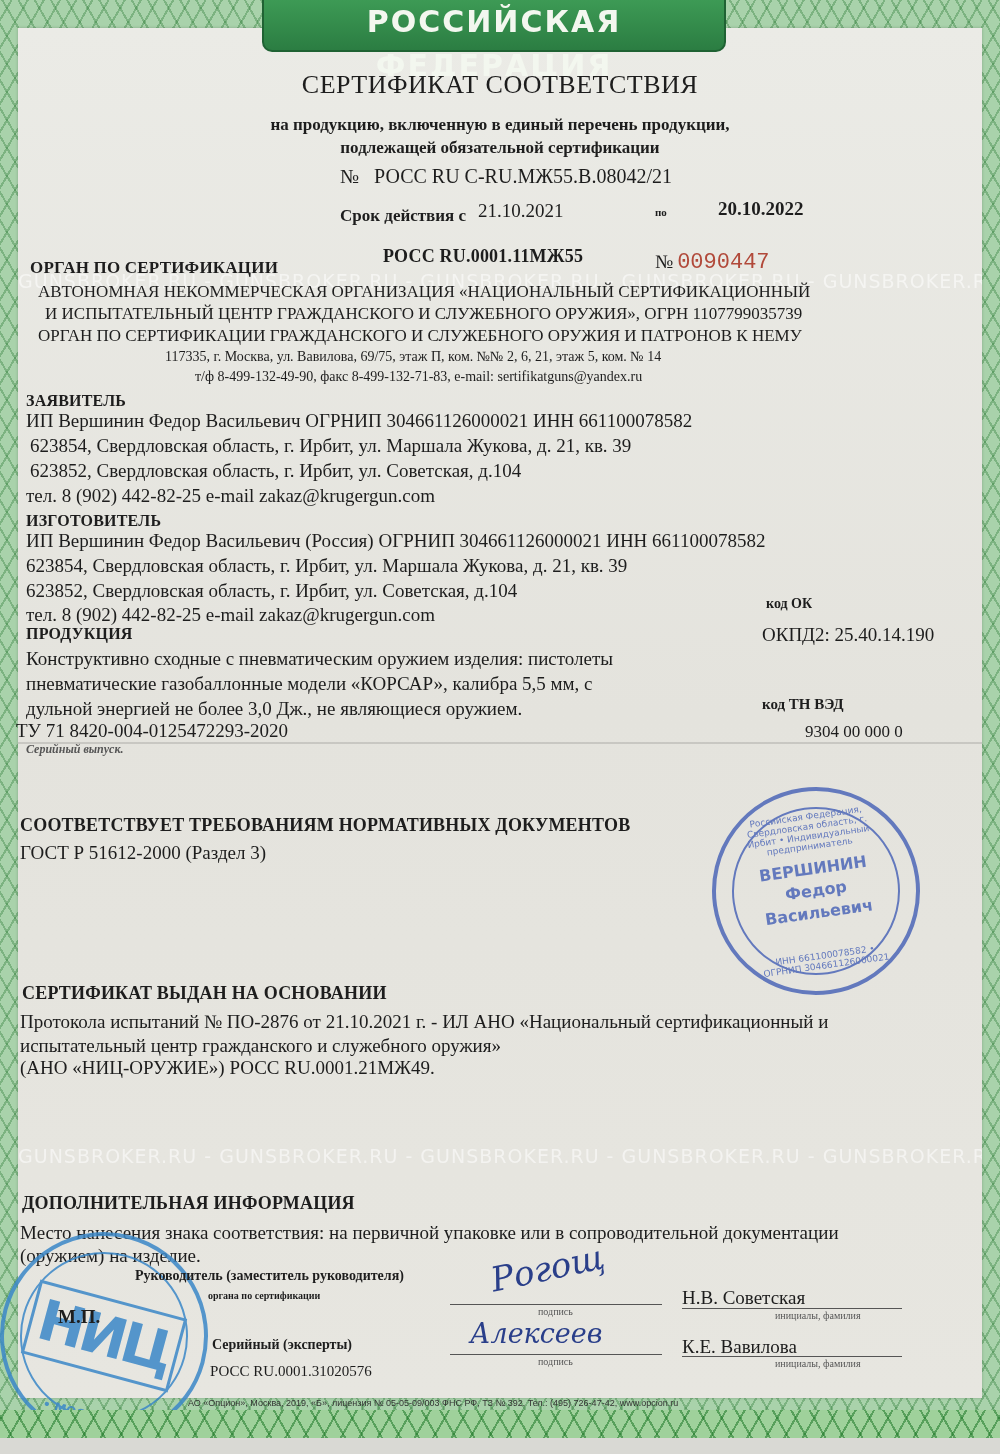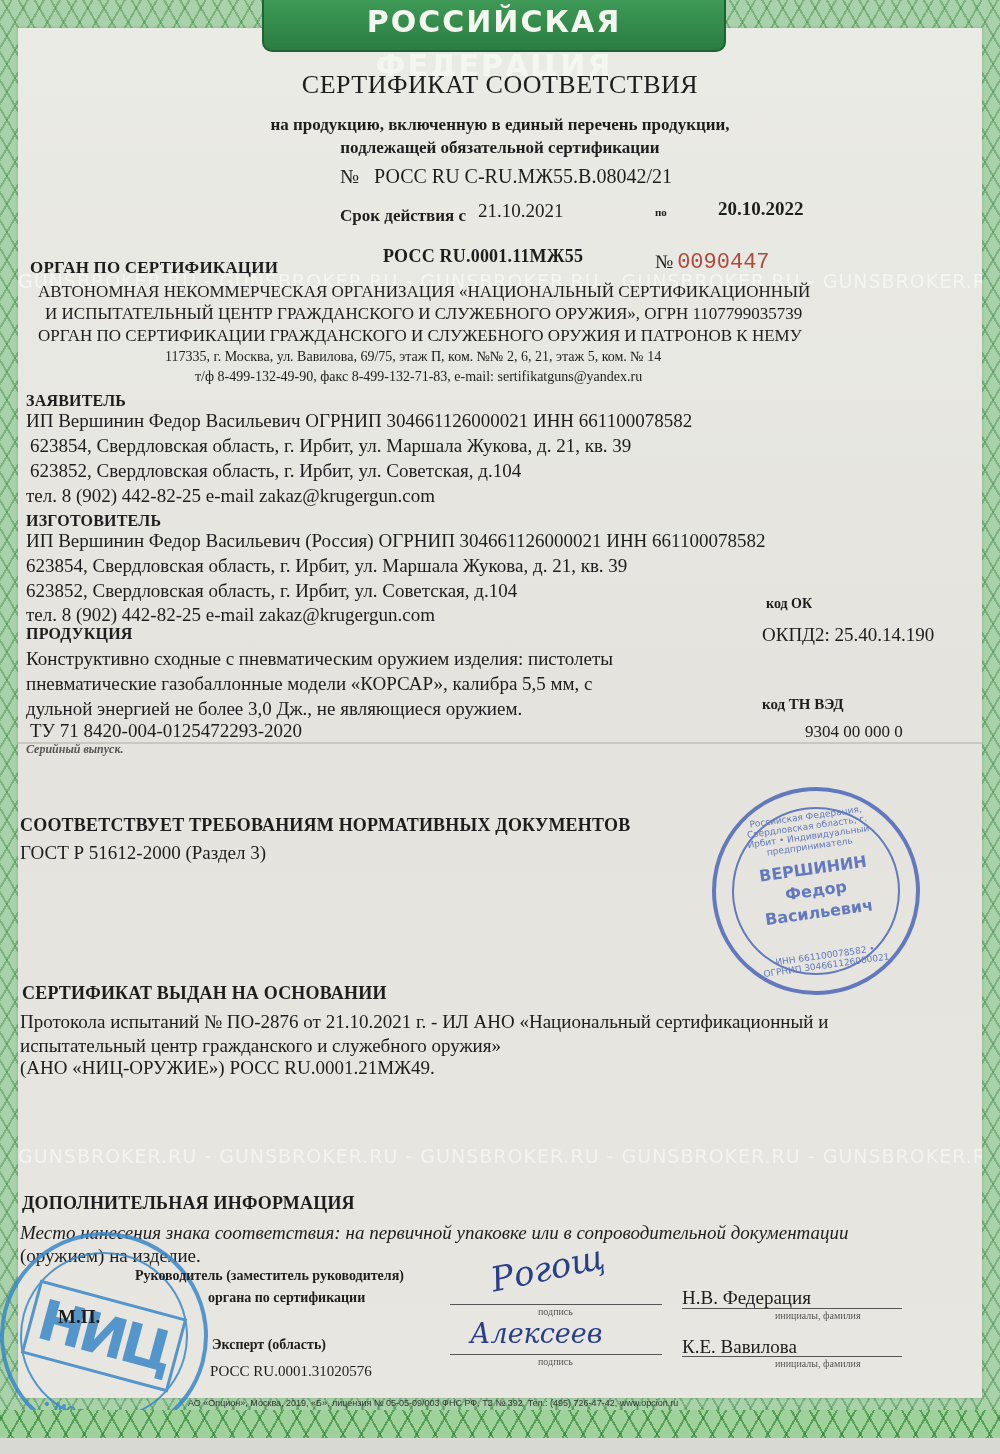--- a/index.html
+++ b/index.html
@@ -120,21 +120,21 @@
 <div class="abs body-text" style="left:26px;top:580px;">623852, Свердловская область, г. Ирбит, ул. Советская, д.104</div>
 <div class="abs body-text" style="left:26px;top:604px;">тел. 8 (902) 442-82-25 e-mail zakaz@krugergun.com</div>
 
 <div class="abs" style="left:766px;top:596px;font-size:14px;font-weight:bold;">код ОК</div>
 <div class="abs body-text" style="left:762px;top:624px;">ОКПД2: 25.40.14.190</div>
 
 <div class="abs heading" style="left:26px;top:625px;font-size:16px;">ПРОДУКЦИЯ</div>
 <div class="abs body-text" style="left:26px;top:648px;">Конструктивно сходные с  пневматическим оружием изделия: пистолеты</div>
 <div class="abs body-text" style="left:26px;top:673px;">пневматические газобаллонные модели «КОРСАР», калибра 5,5 мм, с</div>
 <div class="abs body-text" style="left:26px;top:698px;">дульной энергией не более 3,0 Дж., не являющиеся оружием.</div>
-<div class="abs body-text" style="left:30px;top:720px;">ТУ 71 8420-004-0125472293-2020</div>
+<div class="abs body-text" style="left:16px;top:720px;">ТУ 71 8420-004-0125472293-2020</div>
 <div class="abs" style="left:26px;top:742px;font-size:12px;font-style:italic;font-weight:bold;color:#555;">Серийный выпуск.</div>
 
 <div class="abs" style="left:762px;top:696px;font-size:15px;font-weight:bold;">код ТН ВЭД</div>
 <div class="abs body-text" style="left:805px;top:722px;font-size:17px;">9304 00 000 0</div>
 
 <div class="abs heading" style="left:20px;top:815px;font-size:18px;">СООТВЕТСТВУЕТ ТРЕБОВАНИЯМ НОРМАТИВНЫХ ДОКУМЕНТОВ</div>
 <div class="abs body-text" style="left:20px;top:842px;">ГОСТ Р 51612-2000 (Раздел 3)</div>
 
 <div class="stamp stamp-ip">
   <div class="inner"></div>
@@ -148,42 +148,42 @@
 </div>
 
 <div class="abs heading" style="left:22px;top:983px;font-size:18px;">СЕРТИФИКАТ ВЫДАН НА ОСНОВАНИИ</div>
 <div class="abs body-text" style="left:20px;top:1011px;">Протокола испытаний № ПО-2876 от 21.10.2021 г. - ИЛ АНО «Национальный сертификационный и</div>
 <div class="abs body-text" style="left:20px;top:1035px;">испытательный центр гражданского и служебного оружия»</div>
 <div class="abs body-text" style="left:20px;top:1057px;">(АНО «НИЦ-ОРУЖИЕ») РОСС RU.0001.21МЖ49.</div>
 
 <div class="watermark" style="top:1145px;">GUNSBROKER.RU - GUNSBROKER.RU - GUNSBROKER.RU - GUNSBROKER.RU - GUNSBROKER.RU</div>
 
 <div class="abs heading" style="left:22px;top:1193px;font-size:18px;">ДОПОЛНИТЕЛЬНАЯ ИНФОРМАЦИЯ</div>
-<div class="abs body-text" style="left:20px;top:1222px;font-style:italic;">Место нанесения знака соответствия: на первичной упаковке или в сопроводительной документации</div>
+<div class="abs body-text" style="left:20px;top:1222px;">Место нанесения знака соответствия: на первичной упаковке или в сопроводительной документации</div>
 <div class="abs body-text" style="left:20px;top:1245px;">(оружием) на изделие.</div>
 
 <div class="stamp stamp-org">
   <div class="inner"></div>
   <div class="nic-logo">НИЦ</div>
   <div class="ring-text" style="bottom:12px;left:0;right:0;font-size:12px;font-weight:bold;">• МОСКВА •</div>
 </div>
 
 <div class="abs" style="left:135px;top:1268px;font-size:14px;font-weight:bold;">Руководитель (заместитель руководителя)</div>
-<div class="abs" style="left:208px;top:1290px;font-size:14px;font-weight:bold;">органа по сертификации</div>
+<div class="abs" style="left:208px;top:1290px;font-size:10px;font-weight:bold;">органа по сертификации</div>
 <div class="abs" style="left:58px;top:1306px;font-size:19px;font-weight:bold;">М.П.</div>
 
 <div class="sig-line" style="left:450px;top:1304px;width:212px;"></div>
 <div class="abs tiny" style="left:538px;top:1306px;">подпись</div>
 <div class="signature" style="left:490px;top:1248px;transform:rotate(-12deg);">Рогощ</div>
 
-<div class="abs body-text" style="left:682px;top:1287px;">Н.В. Федерация</div>
+<div class="abs body-text" style="left:682px;top:1287px;">Н.В. Советская</div>
 <div class="sig-line" style="left:682px;top:1308px;width:220px;"></div>
 <div class="abs tiny" style="left:775px;top:1310px;">инициалы, фамилия</div>
 
-<div class="abs" style="left:212px;top:1337px;font-size:14px;font-weight:bold;">Эксперт (область)</div>
+<div class="abs" style="left:212px;top:1337px;font-size:14px;font-weight:bold;">Серийный (эксперты)</div>
 <div class="abs" style="left:210px;top:1363px;font-size:15px;">РОСС RU.0001.31020576</div>
 
 <div class="sig-line" style="left:450px;top:1354px;width:212px;"></div>
 <div class="abs tiny" style="left:538px;top:1356px;">подпись</div>
 <div class="signature" style="left:470px;top:1318px;font-size:27px;">Алексеев</div>
 
 <div class="abs body-text" style="left:682px;top:1336px;">К.Е. Вавилова</div>
 <div class="sig-line" style="left:682px;top:1356px;width:220px;"></div>
 <div class="abs tiny" style="left:775px;top:1358px;">инициалы, фамилия</div>
 

